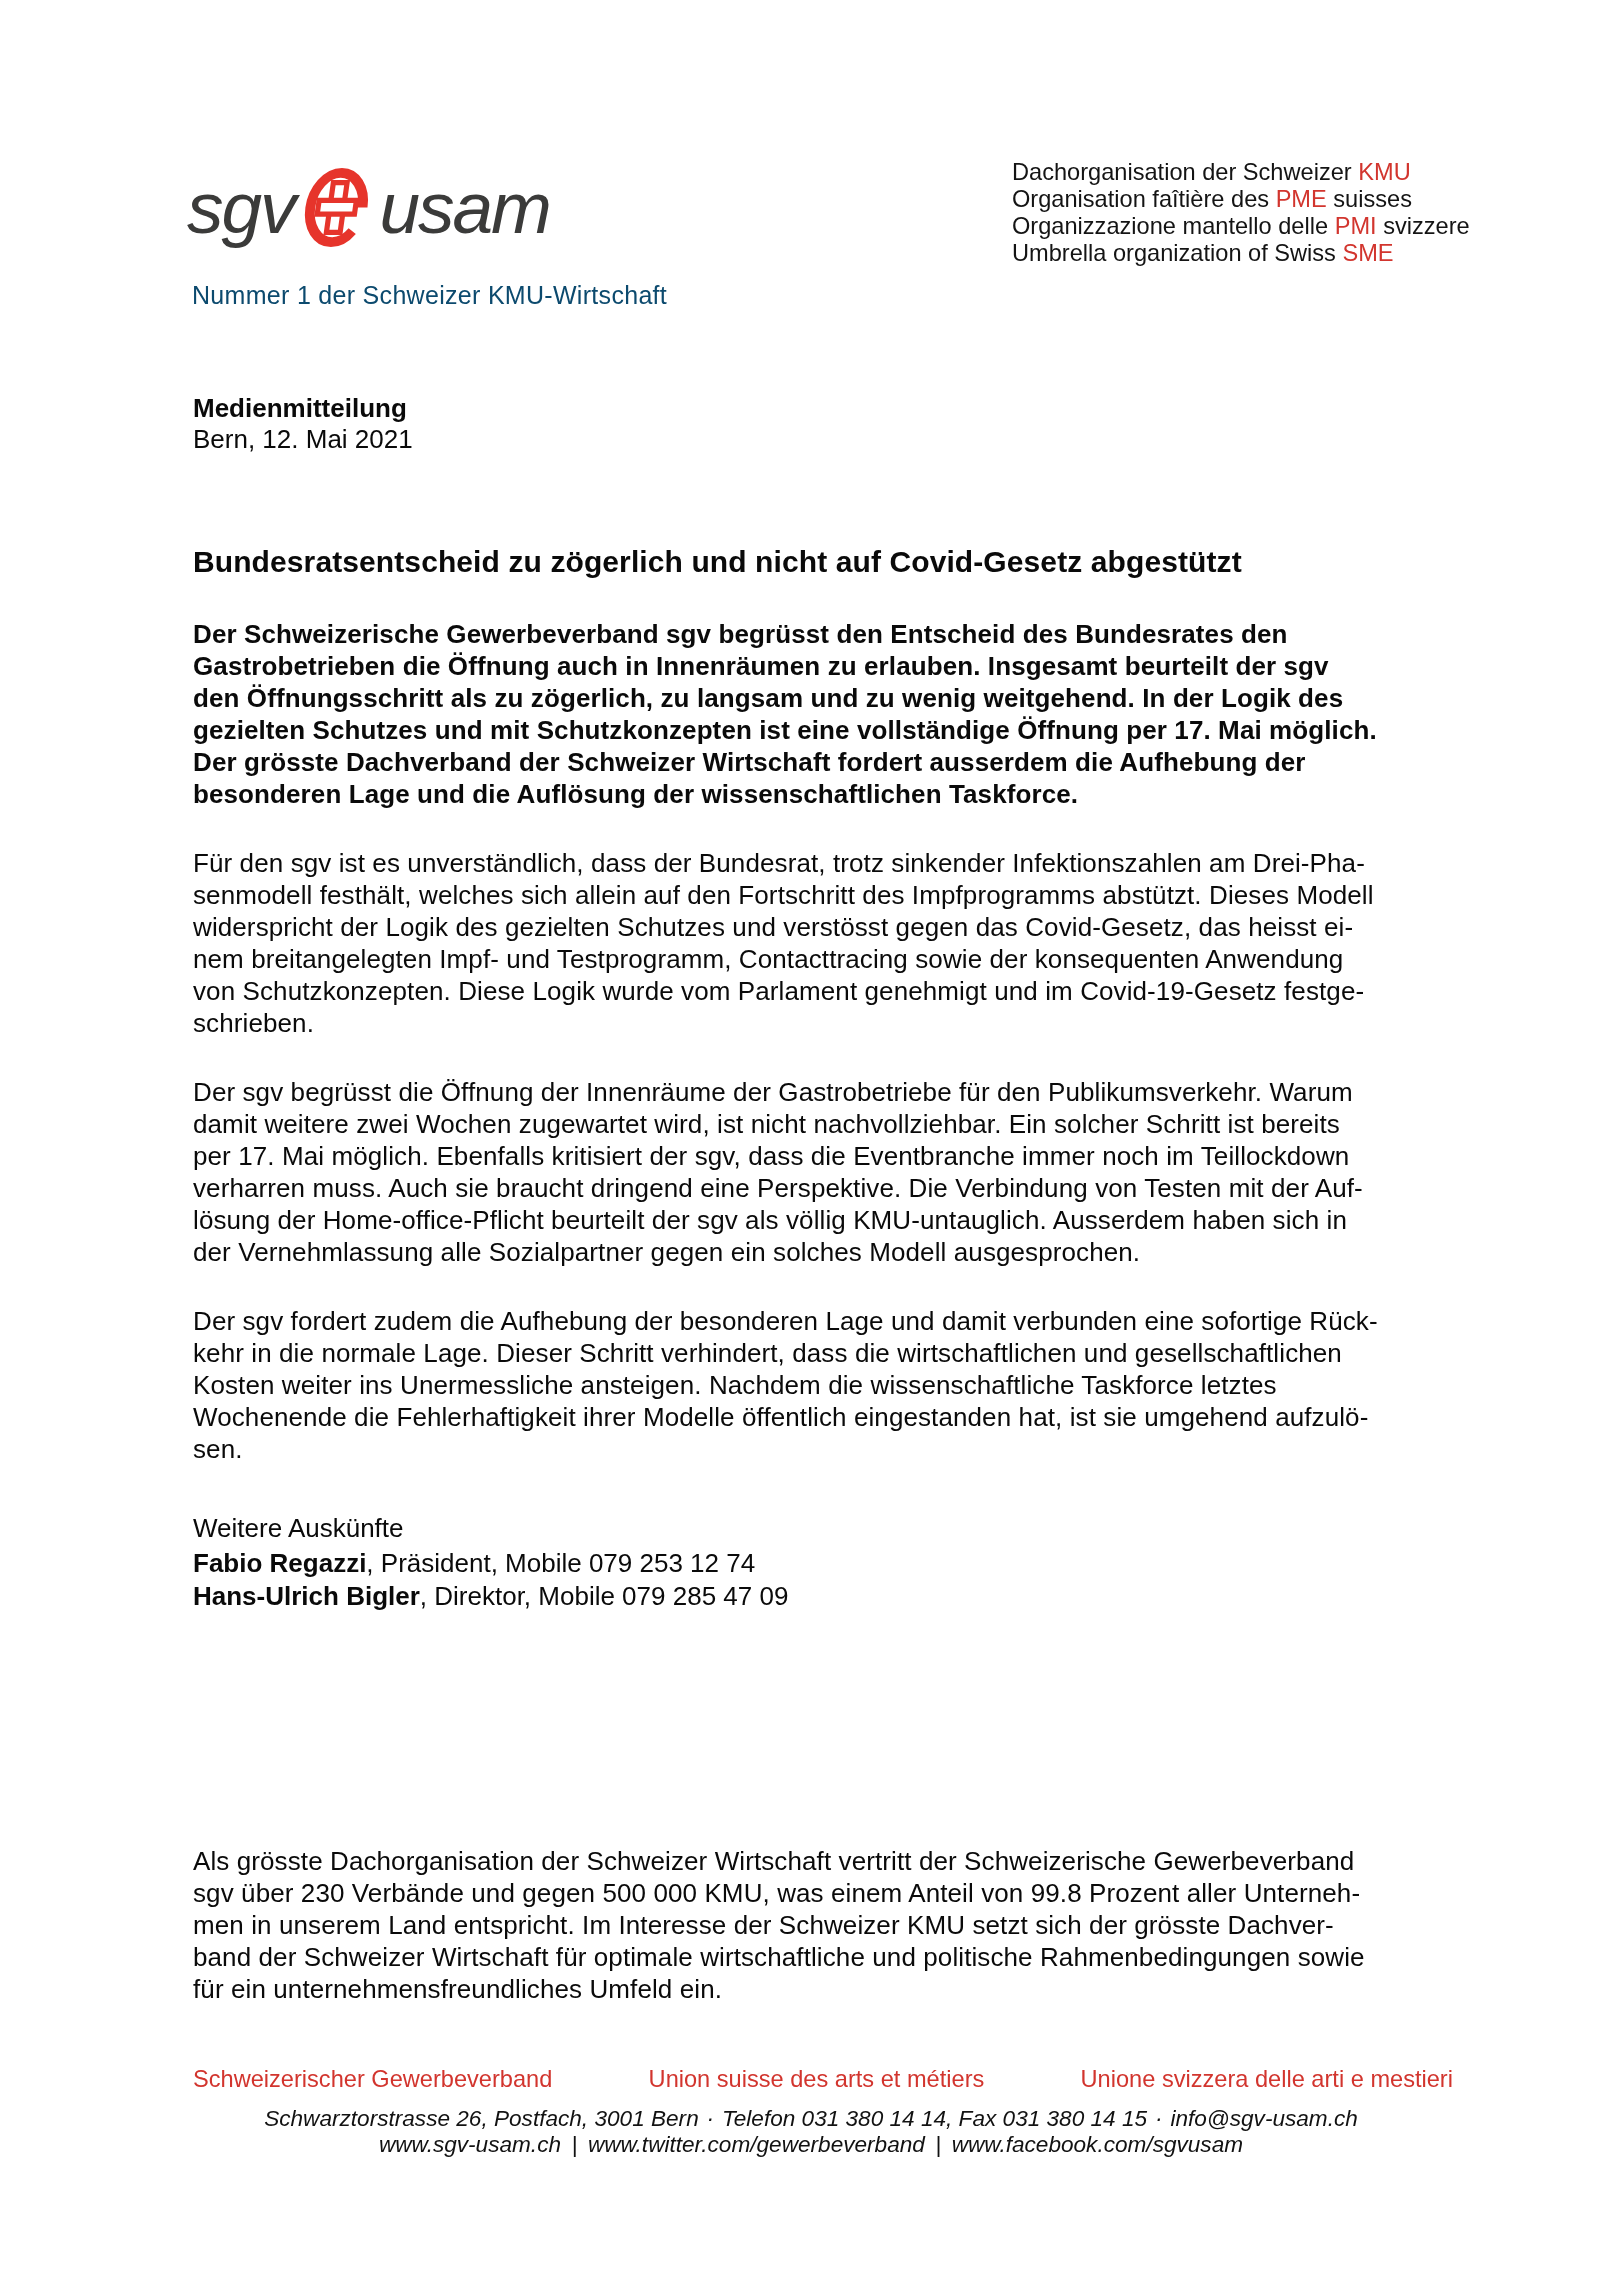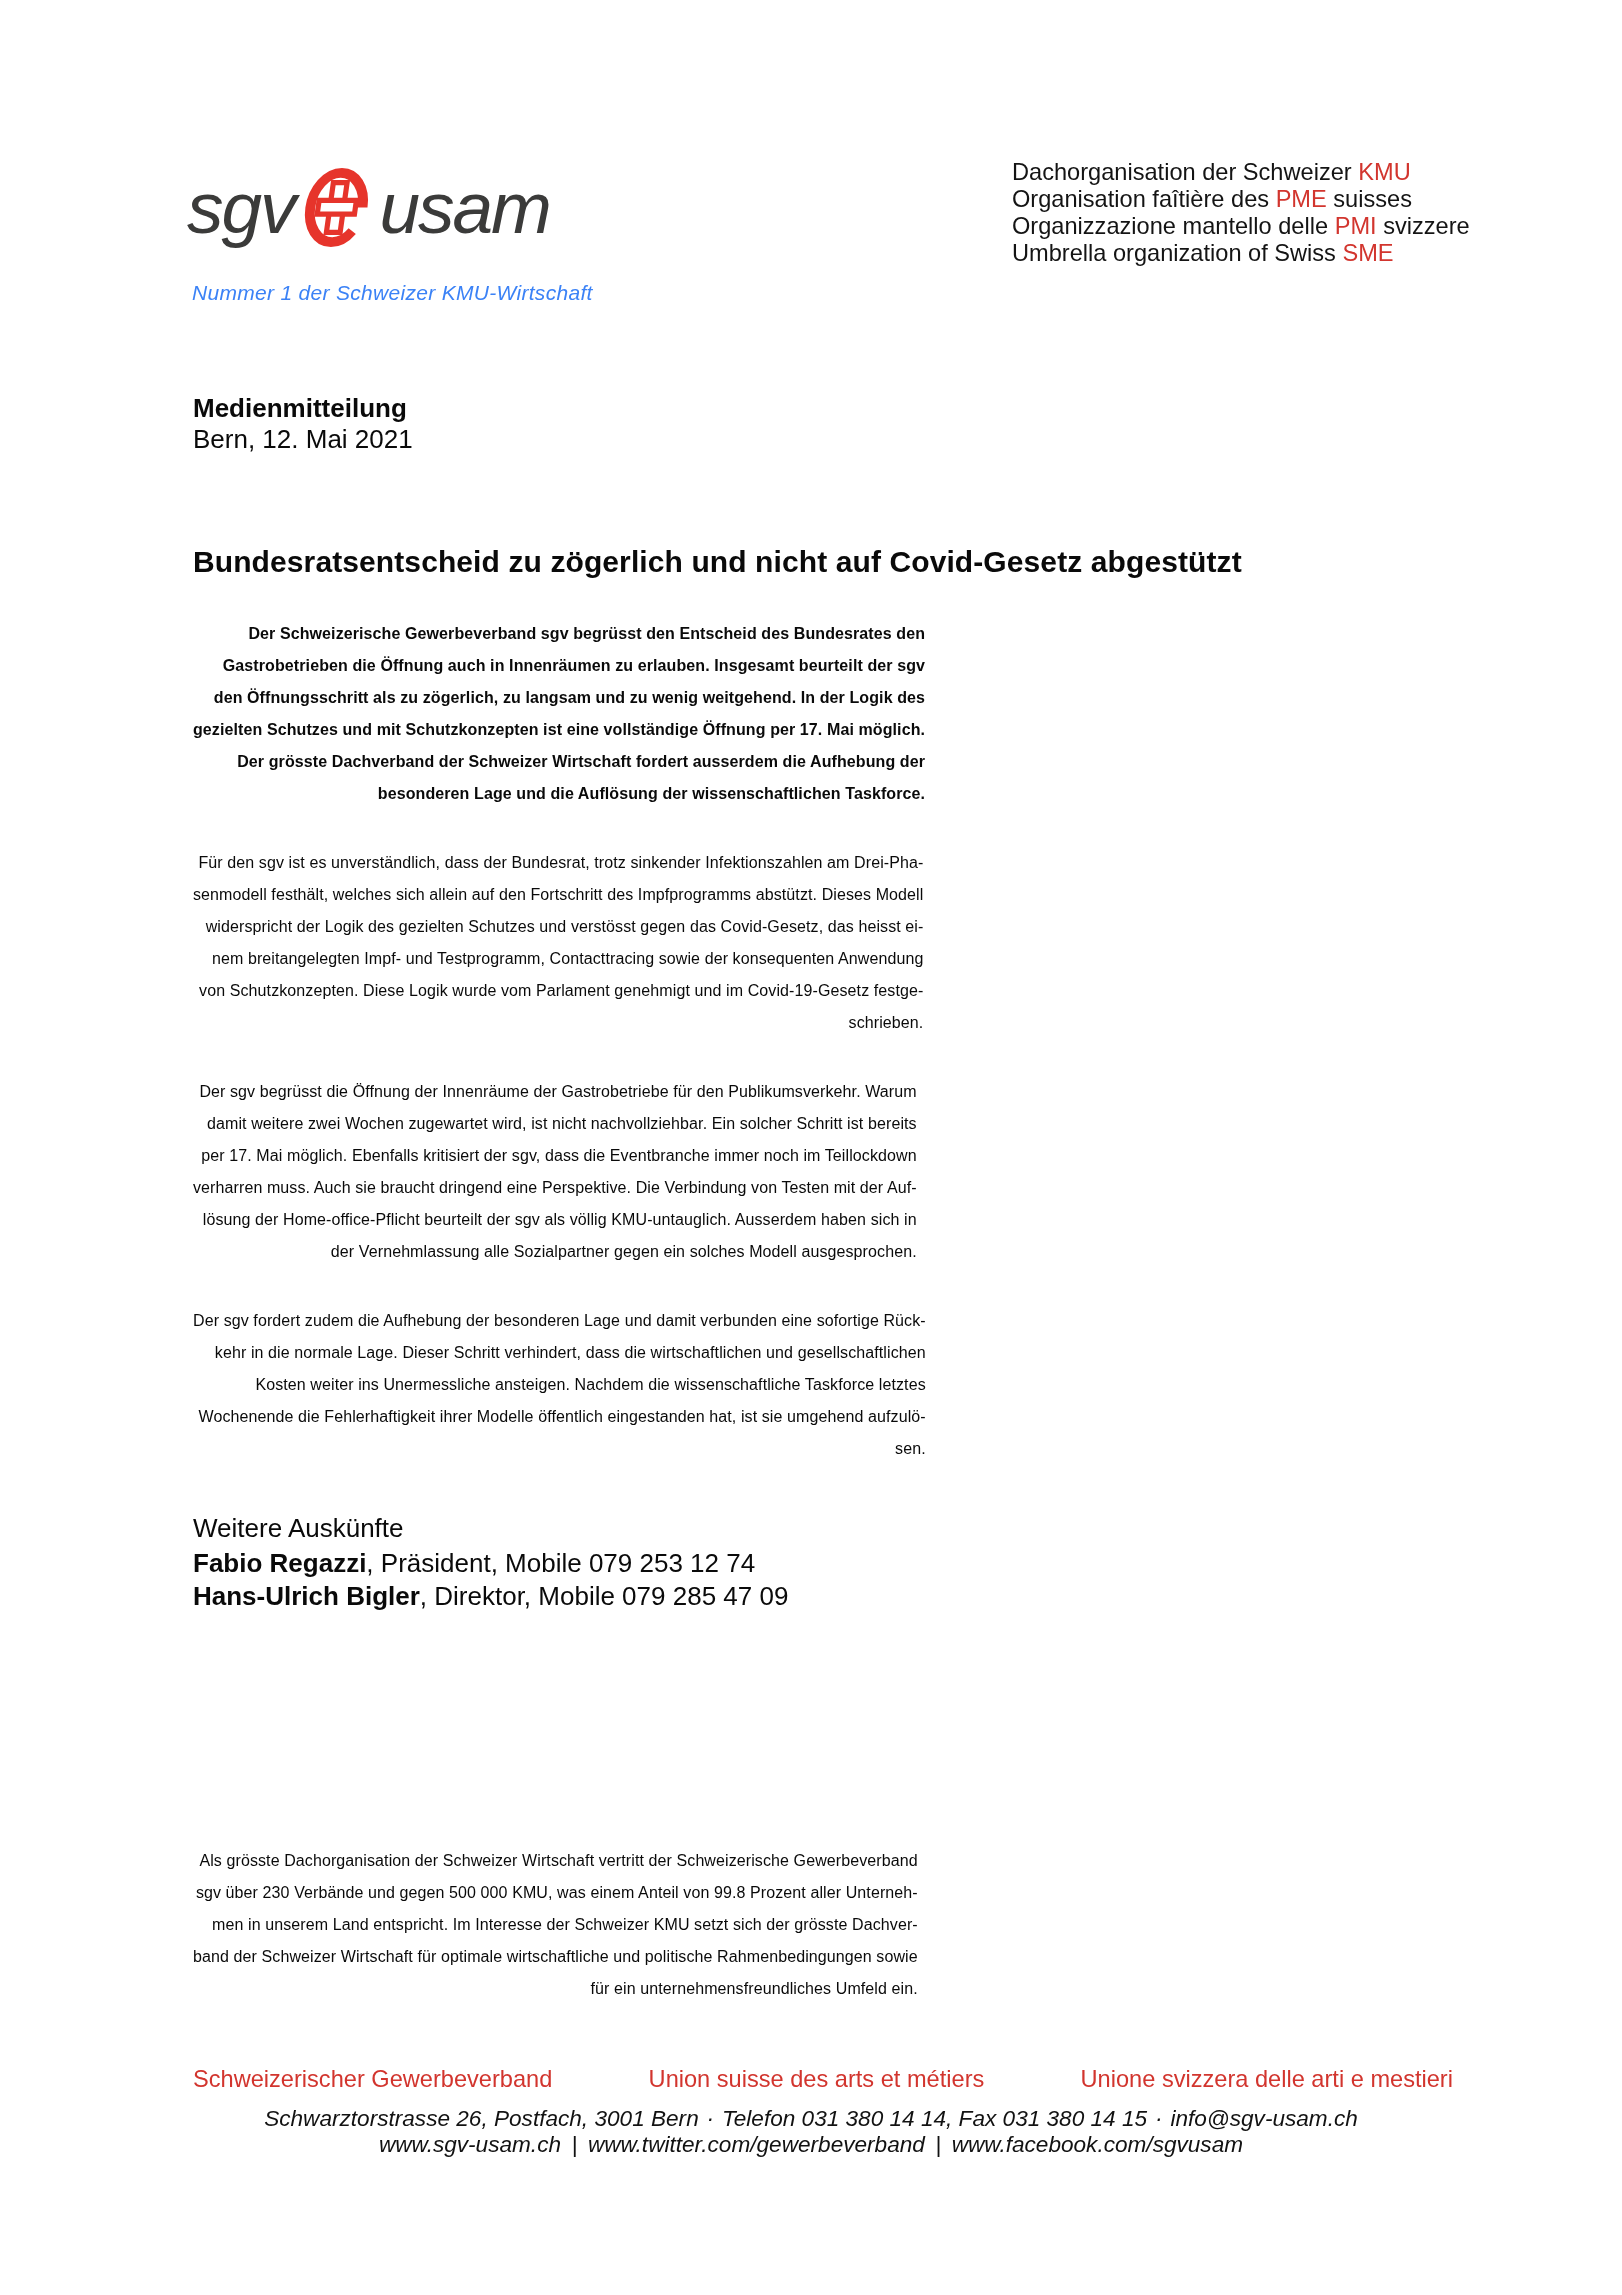--- a/index.html
+++ b/index.html
@@ -21,37 +21,36 @@
 
   
   .logo-row{left:187px;top:165px;display:flex;align-items:center;gap:7.9px;}
   .logo-word{
     font-size:73px;line-height:1;font-style:italic;font-weight:400;
     color:var(--logo-gray);letter-spacing:-2px;
   }
   .logo-icon{width:69px;height:85px;display:block;}
   .tagline{
     left:192px;top:281px;
-    font-size:21px;font-style:italic;color:#3b82f6;letter-spacing:0.3px;
+    font-size:25px;color:#0c4a6e;letter-spacing:0.3px;
   }
 
   
   .org-block{left:1004px;top:159px;font-size:23.6px;line-height:27px;color:#141414;margin-left:8px;}
   .org-line .red{color:var(--text-red);}
 
   
   .meta{left:193px;top:385px;font-size:26px;line-height:31px;margin-top:8px;}
   .bold{font-weight:bold;}
 
   .headline{left:193px;top:545px;font-size:30px;font-weight:bold;letter-spacing:0.1px;}
 
   .body-text{
-    left:193px;font-size:16px;line-height:32px;white-space:pre;
+    left:193px;font-size:26px;line-height:32px;white-space:pre;
     letter-spacing:0.1px;
-    text-align:right;
   }
   .lead{top:618px;font-weight:bold;}
   .p2{top:847px;}
   .p3{top:1076px;}
   .p4{top:1305px;}
 
   .contacts-heading{left:193px;top:1499px;font-size:26px;font-weight:normal;margin-top:14px;}
   .contacts{left:193px;top:1547px;font-size:26px;line-height:33px;}
 
   .boiler{top:1845px;}

